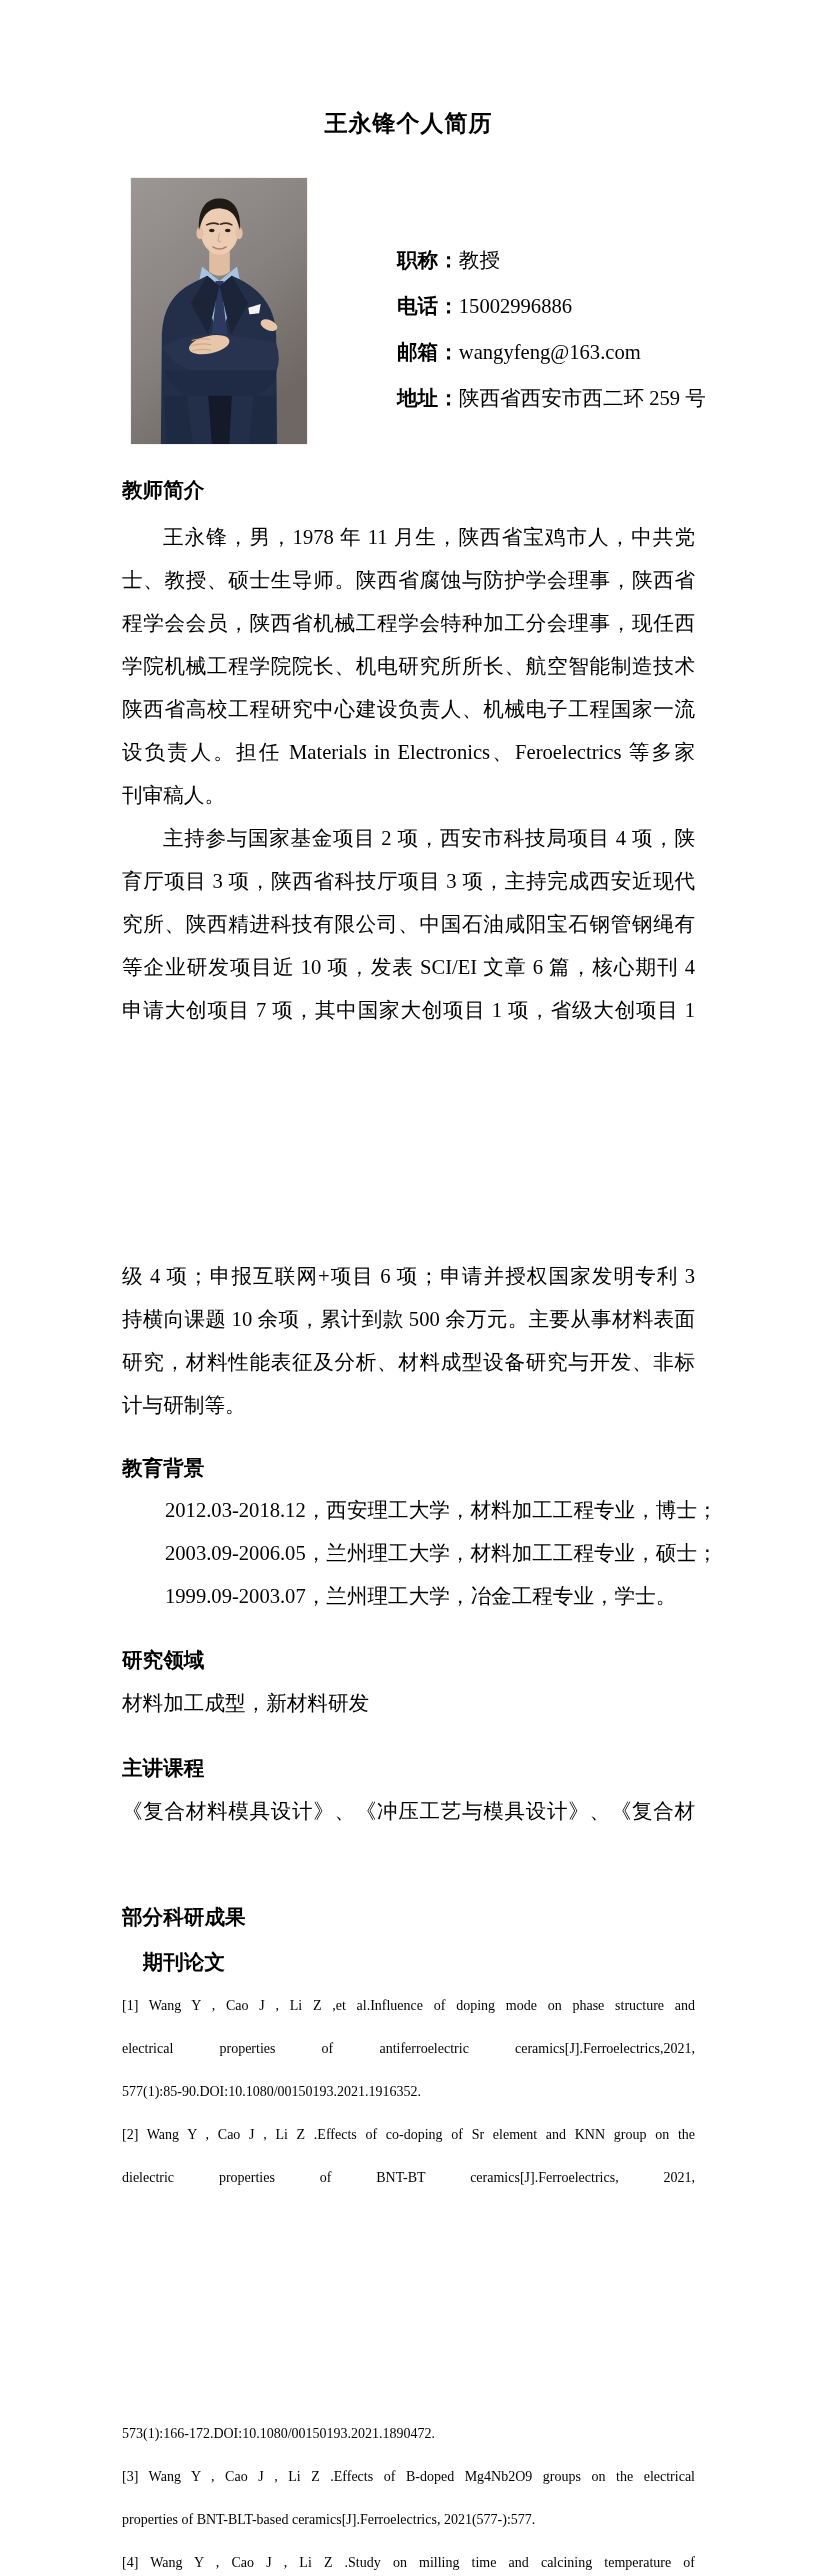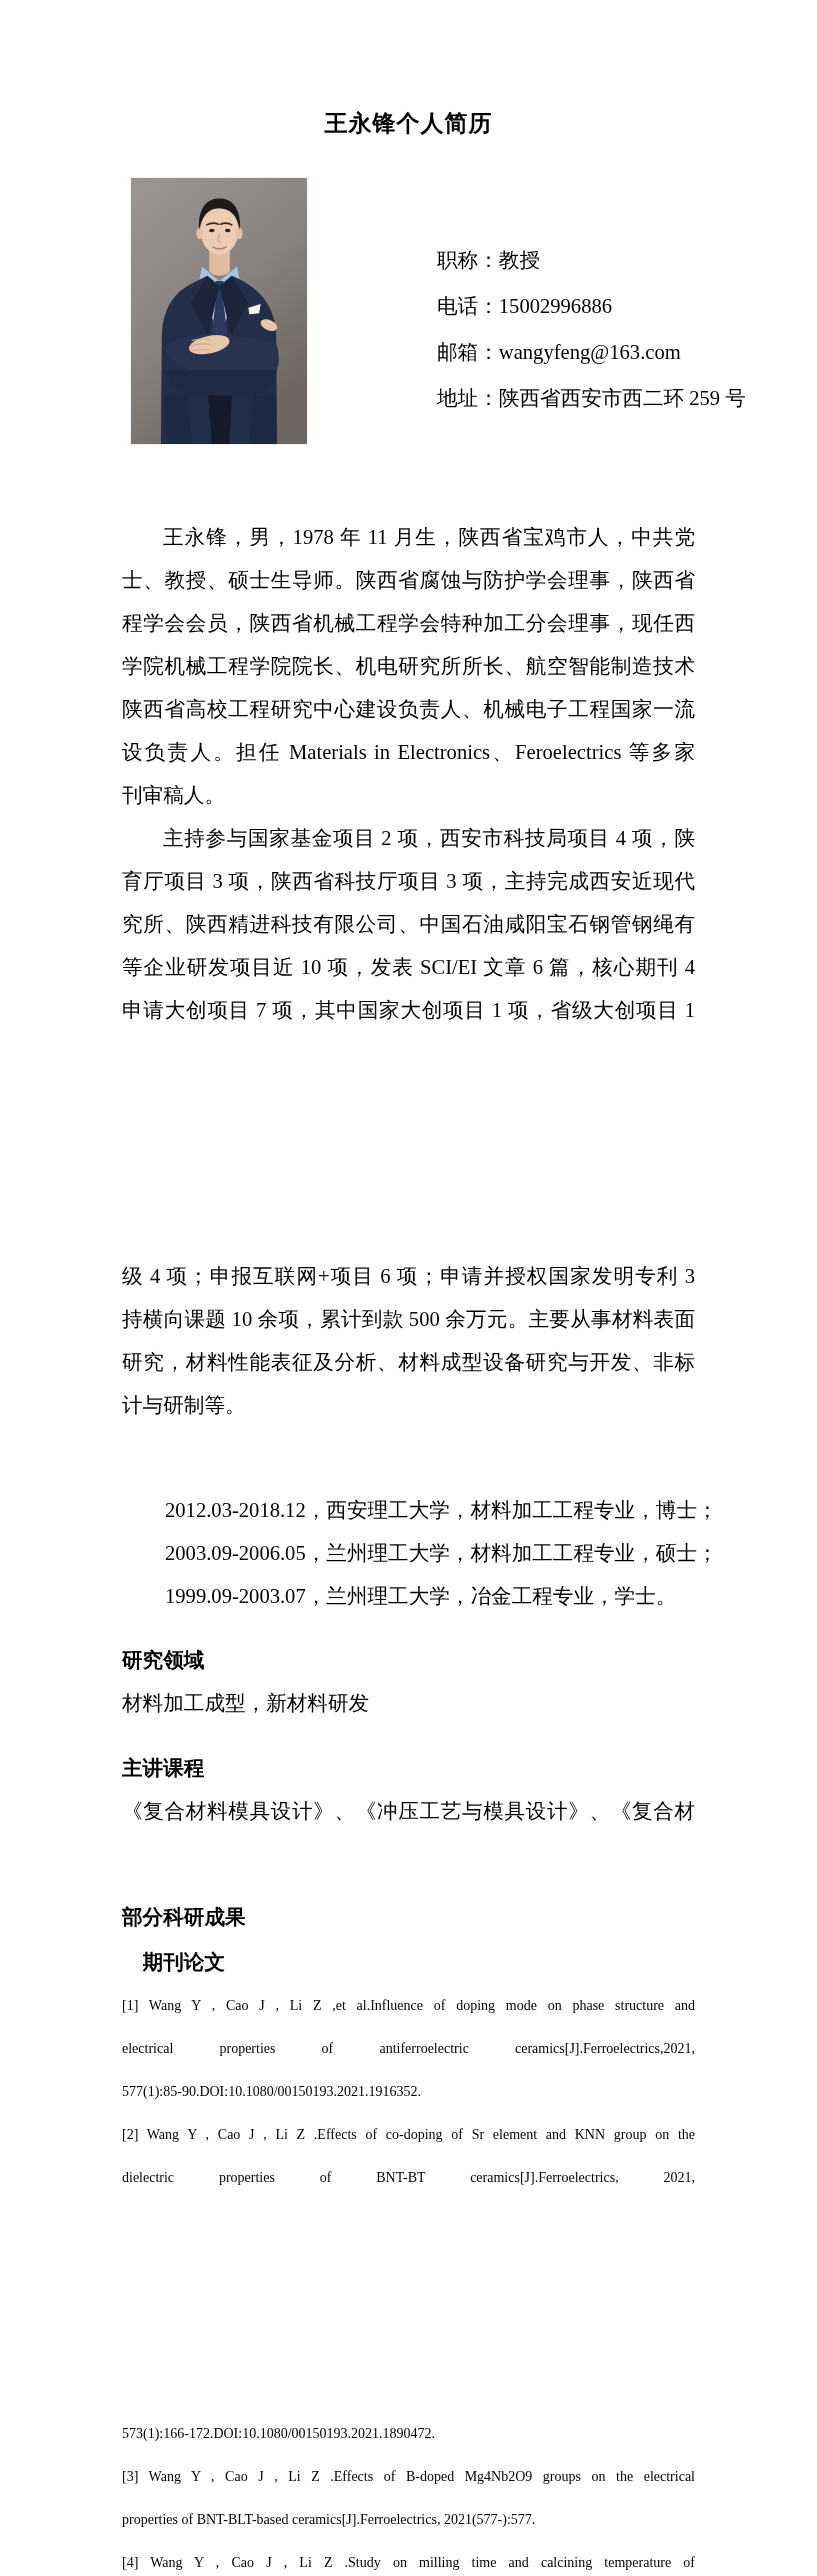--- a/index.html
+++ b/index.html
@@ -13,21 +13,21 @@
     line-height:31px; text-align:center; font-size:23px; font-weight:bold;
     letter-spacing:1px;
   }
   .photo {
     position:absolute; left:131px; top:178px; width:176px; height:266px;
     box-shadow:0 0 0 0.5px #e2e2e2;
   }
   .photo svg { display:block; }
   .info { position:absolute; left:397px; top:237px; }
   .info-row { height:46px; line-height:46px; font-size:20.6px; white-space:nowrap; }
-  .info-row .lbl { font-weight:normal;margin-left:40px; }
+  .info-row .lbl { font-weight:bold; }
   .blk { position:absolute; left:122px; width:573px; }
   .blk.pad40 { padding-left:20.6px; width:552px; }
   .ln { height:43px; line-height:43px; overflow:hidden; }
   .bd .ln { font-size:20.6px; }
   .sm .ln { font-size:14px; }
   .hd .ln { font-size:20.6px; font-weight:bold; }
   .ln.jst { text-align:justify; text-align-last:justify; }
   .ln.ind2 { text-indent:41px; }
 </style>
 </head>
@@ -93,20 +93,23 @@
     </svg>
   </div>
 
   <div class="info">
     <div class="info-row"><span class="lbl">职称：</span><span>教授</span></div>
     <div class="info-row"><span class="lbl">电话：</span><span>15002996886</span></div>
     <div class="info-row"><span class="lbl">邮箱：</span><span>wangyfeng@163.com</span></div>
     <div class="info-row"><span class="lbl">地址：</span><span>陕西省西安市西二环 259 号</span></div>
   </div>
 
+<div class="blk hd" style="top: 469px;">
+      <div class="ln">教师简介</div>
+    </div>
     <div class="blk bd" style="top: 516px;">
       <div class="ln jst ind2">王永锋，男，1978 年 11 月生，陕西省宝鸡市人，中共党员，博</div>
       <div class="ln jst">士、教授、硕士生导师。陕西省腐蚀与防护学会理事，陕西省机械工</div>
       <div class="ln jst">程学会会员，陕西省机械工程学会特种加工分会理事，现任西安航空</div>
       <div class="ln jst">学院机械工程学院院长、机电研究所所长、航空智能制造技术与应用</div>
       <div class="ln jst">陕西省高校工程研究中心建设负责人、机械电子工程国家一流专业建</div>
       <div class="ln jst">设负责人。担任 Materials in Electronics、Feroelectrics 等多家 SCI 期</div>
       <div class="ln">刊审稿人。</div>
     </div>
     <div class="blk bd" style="top: 817px;">
@@ -114,20 +117,23 @@
       <div class="ln jst">育厅项目 3 项，陕西省科技厅项目 3 项，主持完成西安近现代化学研</div>
       <div class="ln jst">究所、陕西精进科技有限公司、中国石油咸阳宝石钢管钢绳有限公司</div>
       <div class="ln jst">等企业研发项目近 10 项，发表 SCI/EI 文章 6 篇，核心期刊 4 篇；</div>
       <div class="ln jst">申请大创项目 7 项，其中国家大创项目 1 项，省级大创项目 1 项，校</div>
     </div>
     <div class="blk bd" style="top: 1255px;">
       <div class="ln jst">级 4 项；申报互联网+项目 6 项；申请并授权国家发明专利 3 项，主</div>
       <div class="ln jst">持横向课题 10 余项，累计到款 500 余万元。主要从事材料表面改性</div>
       <div class="ln jst">研究，材料性能表征及分析、材料成型设备研究与开发、非标设备设</div>
       <div class="ln">计与研制等。</div>
+    </div>
+    <div class="blk hd" style="top: 1447px;">
+      <div class="ln">教育背景</div>
     </div>
     <div class="blk bd" style="top: 1489px; margin-left: 43px;">
       <div class="ln">2012.03-2018.12，西安理工大学，材料加工工程专业，博士；</div>
       <div class="ln">2003.09-2006.05，兰州理工大学，材料加工工程专业，硕士；</div>
       <div class="ln">1999.09-2003.07，兰州理工大学，冶金工程专业，学士。</div>
     </div>
     <div class="blk hd" style="top: 1639px;">
       <div class="ln">研究领域</div>
     </div>
     <div class="blk bd" style="top: 1682px;">

